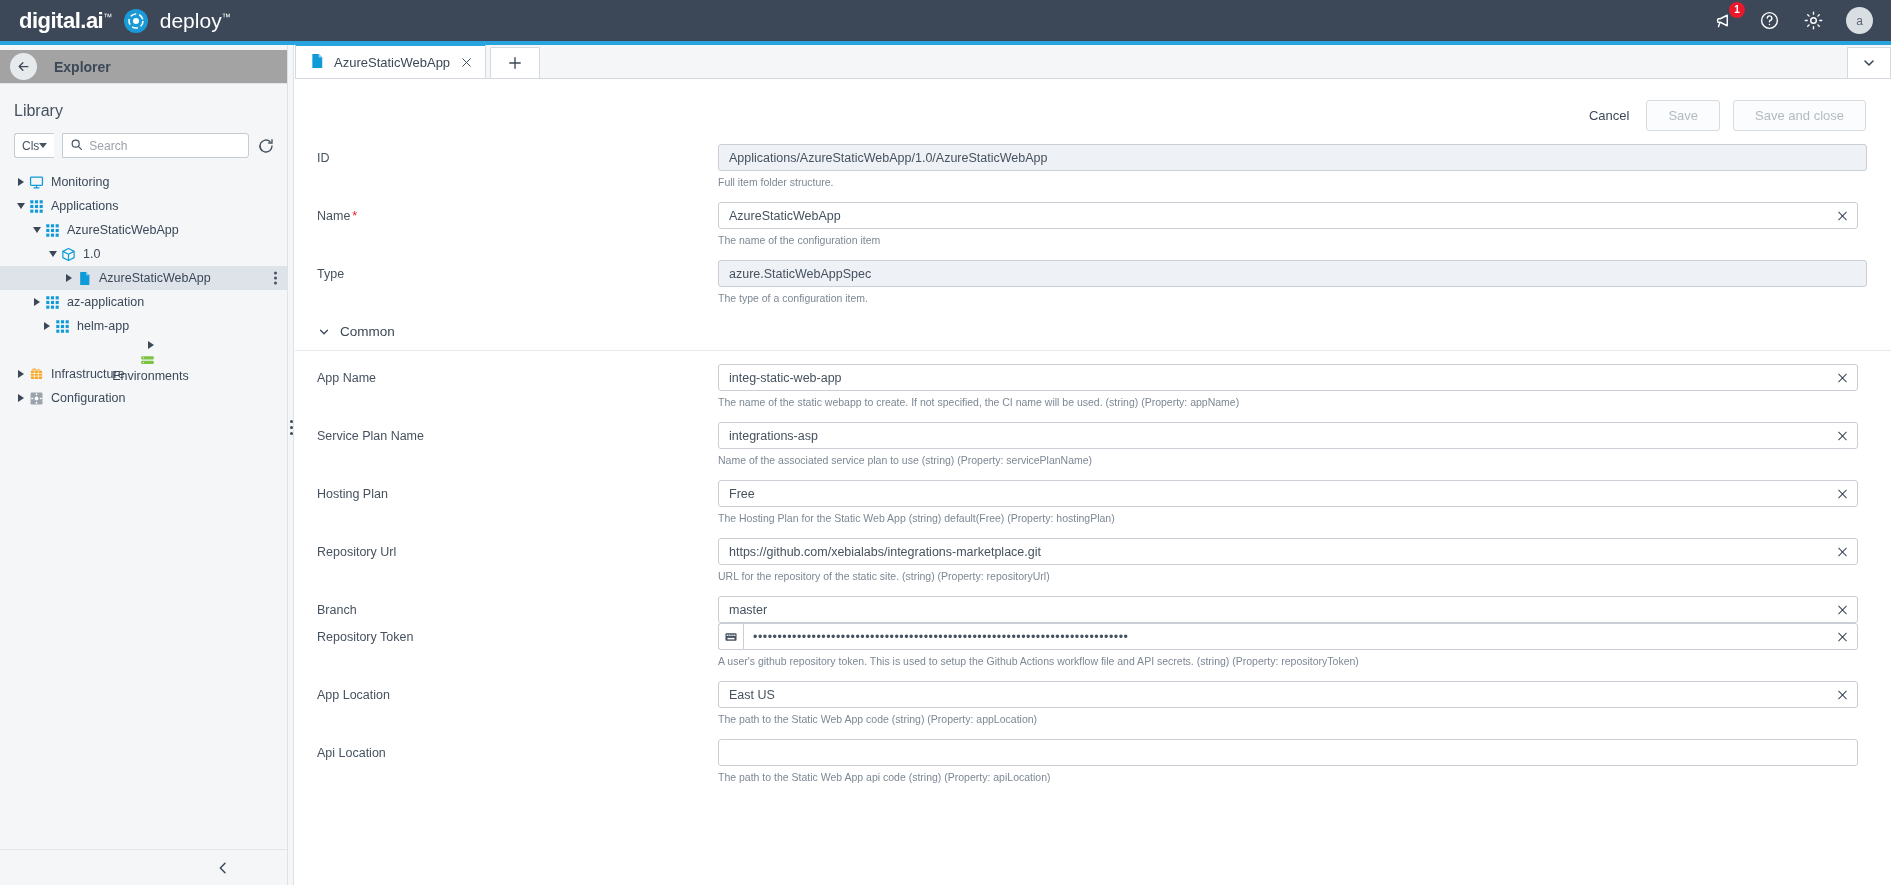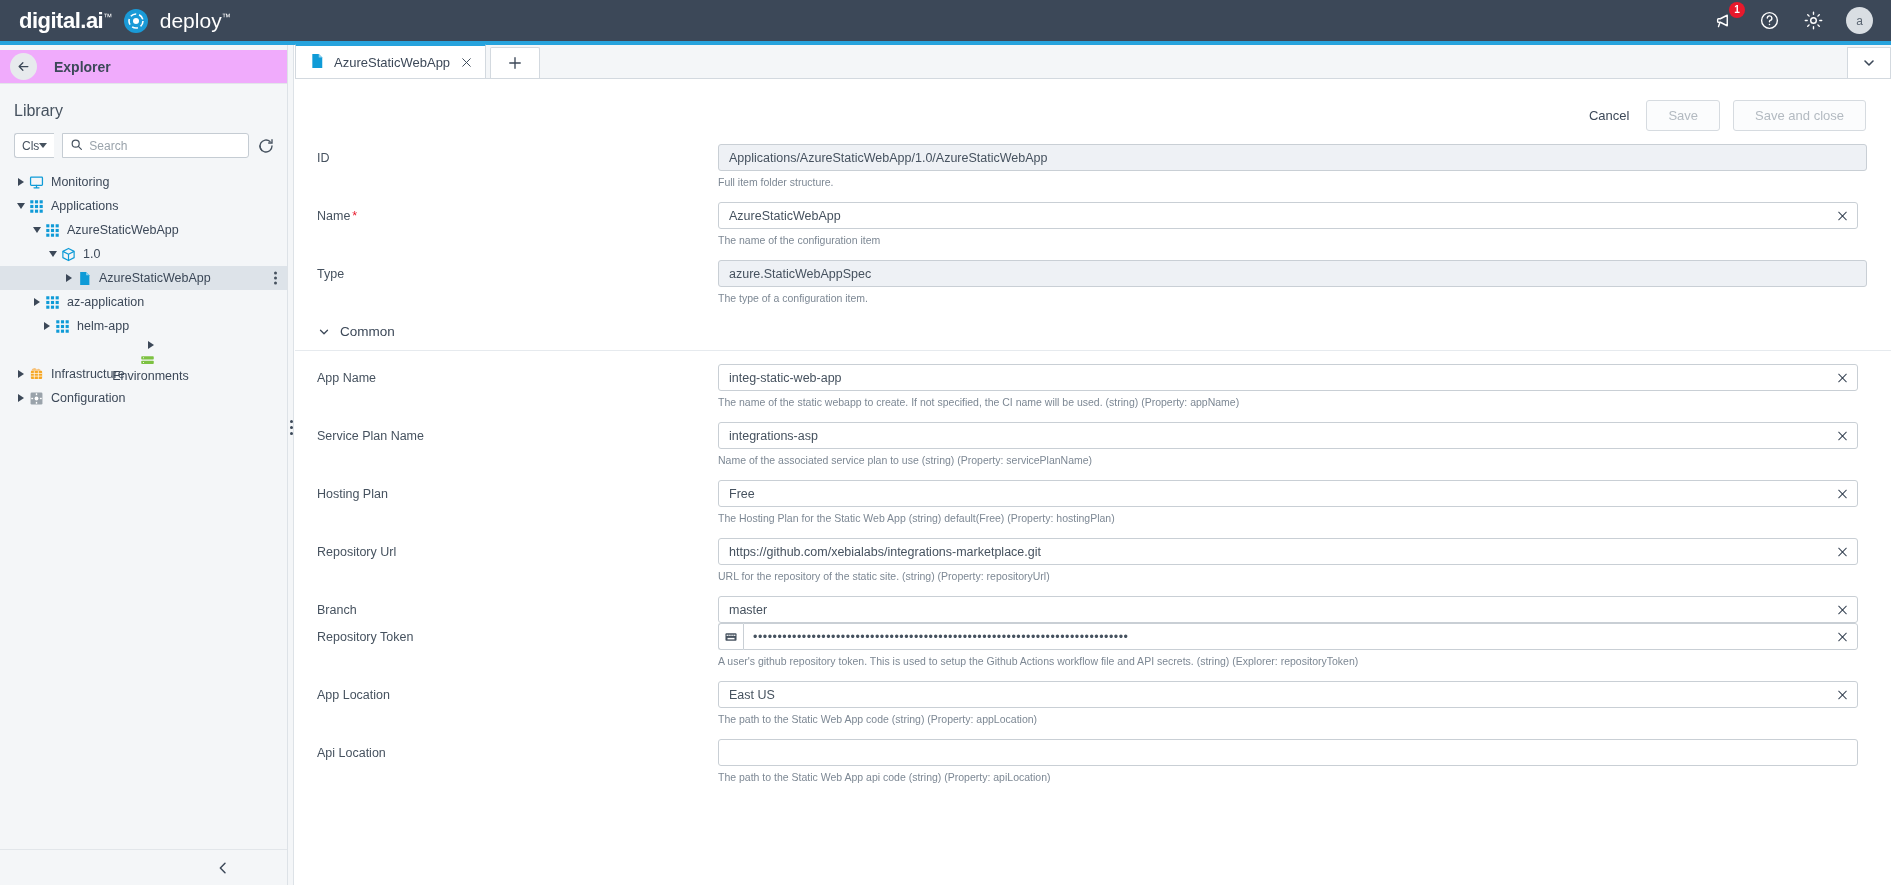--- a/index.html
+++ b/index.html
@@ -49,21 +49,21 @@
     position: absolute; left: 0; top: 41px; width: 1891px; height: 4px; background: #27a3dd;
   }
 
   
   .sidebar {
     position: absolute; left: 0; top: 45px; width: 288px; height: 840px;
     background: #f4f6f8; border-right: 1px solid #dde2e7;
   }
   .sb-header {
     height: 34px; display: flex; align-items: center; padding-left: 10px;
-    border-bottom: 1px solid #e2e6ea; background: #f0abfc;
+    border-bottom: 1px solid #e2e6ea; background: #a3a3a3;
     margin-top: 5px;
   }
   .back-btn {
     width: 27px; height: 27px; border-radius: 50%; background: #e7eaed;
     display: flex; align-items: center; justify-content: center; cursor: pointer;
     color: #3c4858;
   }
   .sb-header-title {
     margin-left: 17px; font-size: 14px; font-weight: 700; color: #3c4858;
   }
@@ -637,21 +637,21 @@
                   </g>
                 </svg>
               </span>
               <div class="pwinput">•••••••••••••••••••••••••••••••••••••••••••••••••••••••••••••••••••••••••••••</div>
               <span class="clear-x">
                 <svg width="13" height="13" viewBox="0 0 24 24" fill="none" stroke="currentColor" stroke-width="1.9" stroke-linecap="round">
                   <path d="M5 5l14 14M19 5 5 19"></path>
                 </svg>
               </span>
             </div>
-            <div class="fhint">A user's github repository token. This is used to setup the Github Actions workflow file and API secrets. (string) (Explorer: repositoryToken)</div>
+            <div class="fhint">A user's github repository token. This is used to setup the Github Actions workflow file and API secrets. (string) (Property: repositoryToken)</div>
           </div>
         </div>
         <div class="frow">
           <div class="flabel"><span>App Location</span></div>
           <div class="fcontrol">
             <div class="inputwrap"><input class="finput" value="East US" style=""><span class="clear-x">
                 <svg width="13" height="13" viewBox="0 0 24 24" fill="none" stroke="currentColor" stroke-width="1.9" stroke-linecap="round">
                   <path d="M5 5l14 14M19 5 5 19"></path>
                 </svg>
               </span></div>

